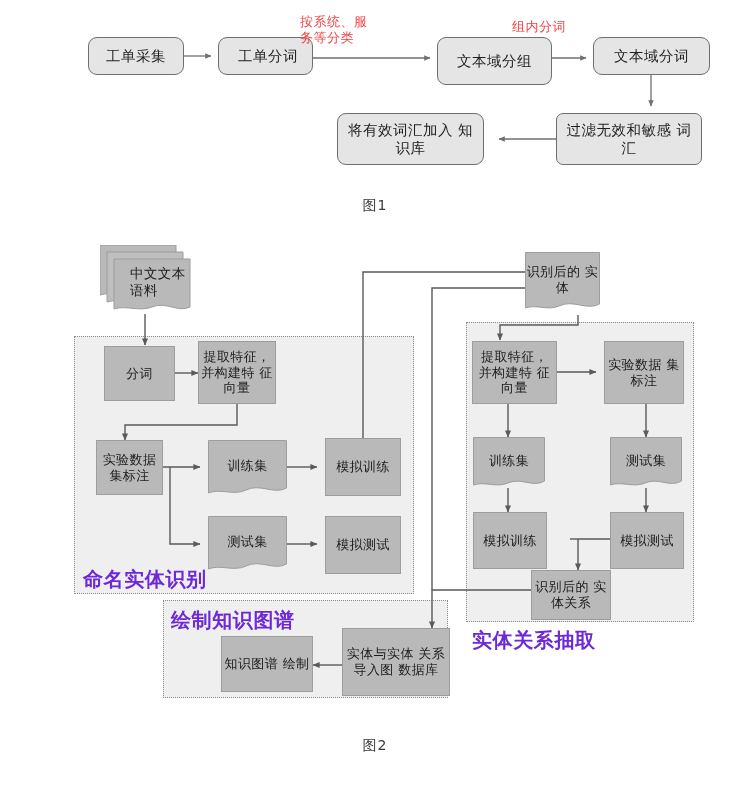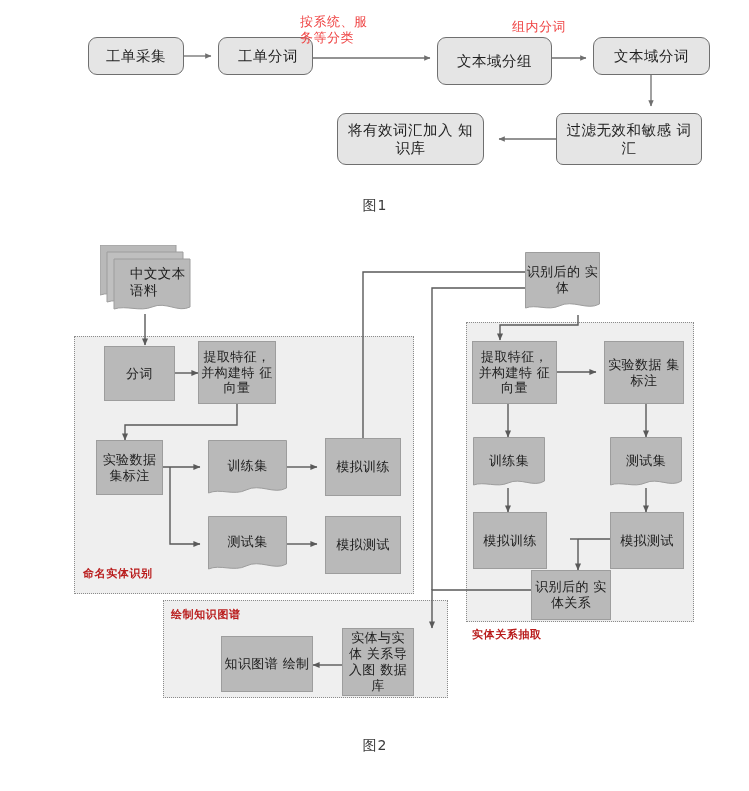--- a/index.html
+++ b/index.html
@@ -62,24 +62,24 @@
   }
   
   .panel{
     position:absolute;
     box-sizing:border-box;
     border:1.2px dotted #8b8b8b;
     background:rgba(226,226,226,.55);
   }
   .panel-label{
     position:absolute;
-    font-size:11px;
+    font-size:20px;
     font-weight:bold;
     letter-spacing:.6px;
-    color:#b91c1c;
+    color:#6d28d9;
     white-space:nowrap;
   }
   
   .flabel{
     position:absolute;
     font-size:13px;
     line-height:1.25;
     text-align:left;
     letter-spacing:.5px;
     color:#ef4444;
@@ -248,19 +248,19 @@
   <div class="gbox" style="left:473px;top:512px;width:74px;height:57px;">模拟训练</div>
 
   <div class="gbox" style="left:610px;top:512px;width:74px;height:57px;">模拟测试</div>
 
   <div class="gbox" style="left:531px;top:570px;width:80px;height:50px;">识别后的
 实体关系</div>
 
   <div class="gbox" style="left:221px;top:636px;width:92px;height:56px;">知识图谱
 绘制</div>
 
-  <div class="gbox" style="left:342px;top:628px;width:72px;height:68px;">实体与实体
+  <div class="gbox" style="left:342px;top:628px;width:108px;height:68px;">实体与实体
 关系导入图
 数据库</div>
 
   <div class="figcap" style="left:335px;top:737px;width:80px;">图2</div>
 
 </div>
 
 </body></html>

